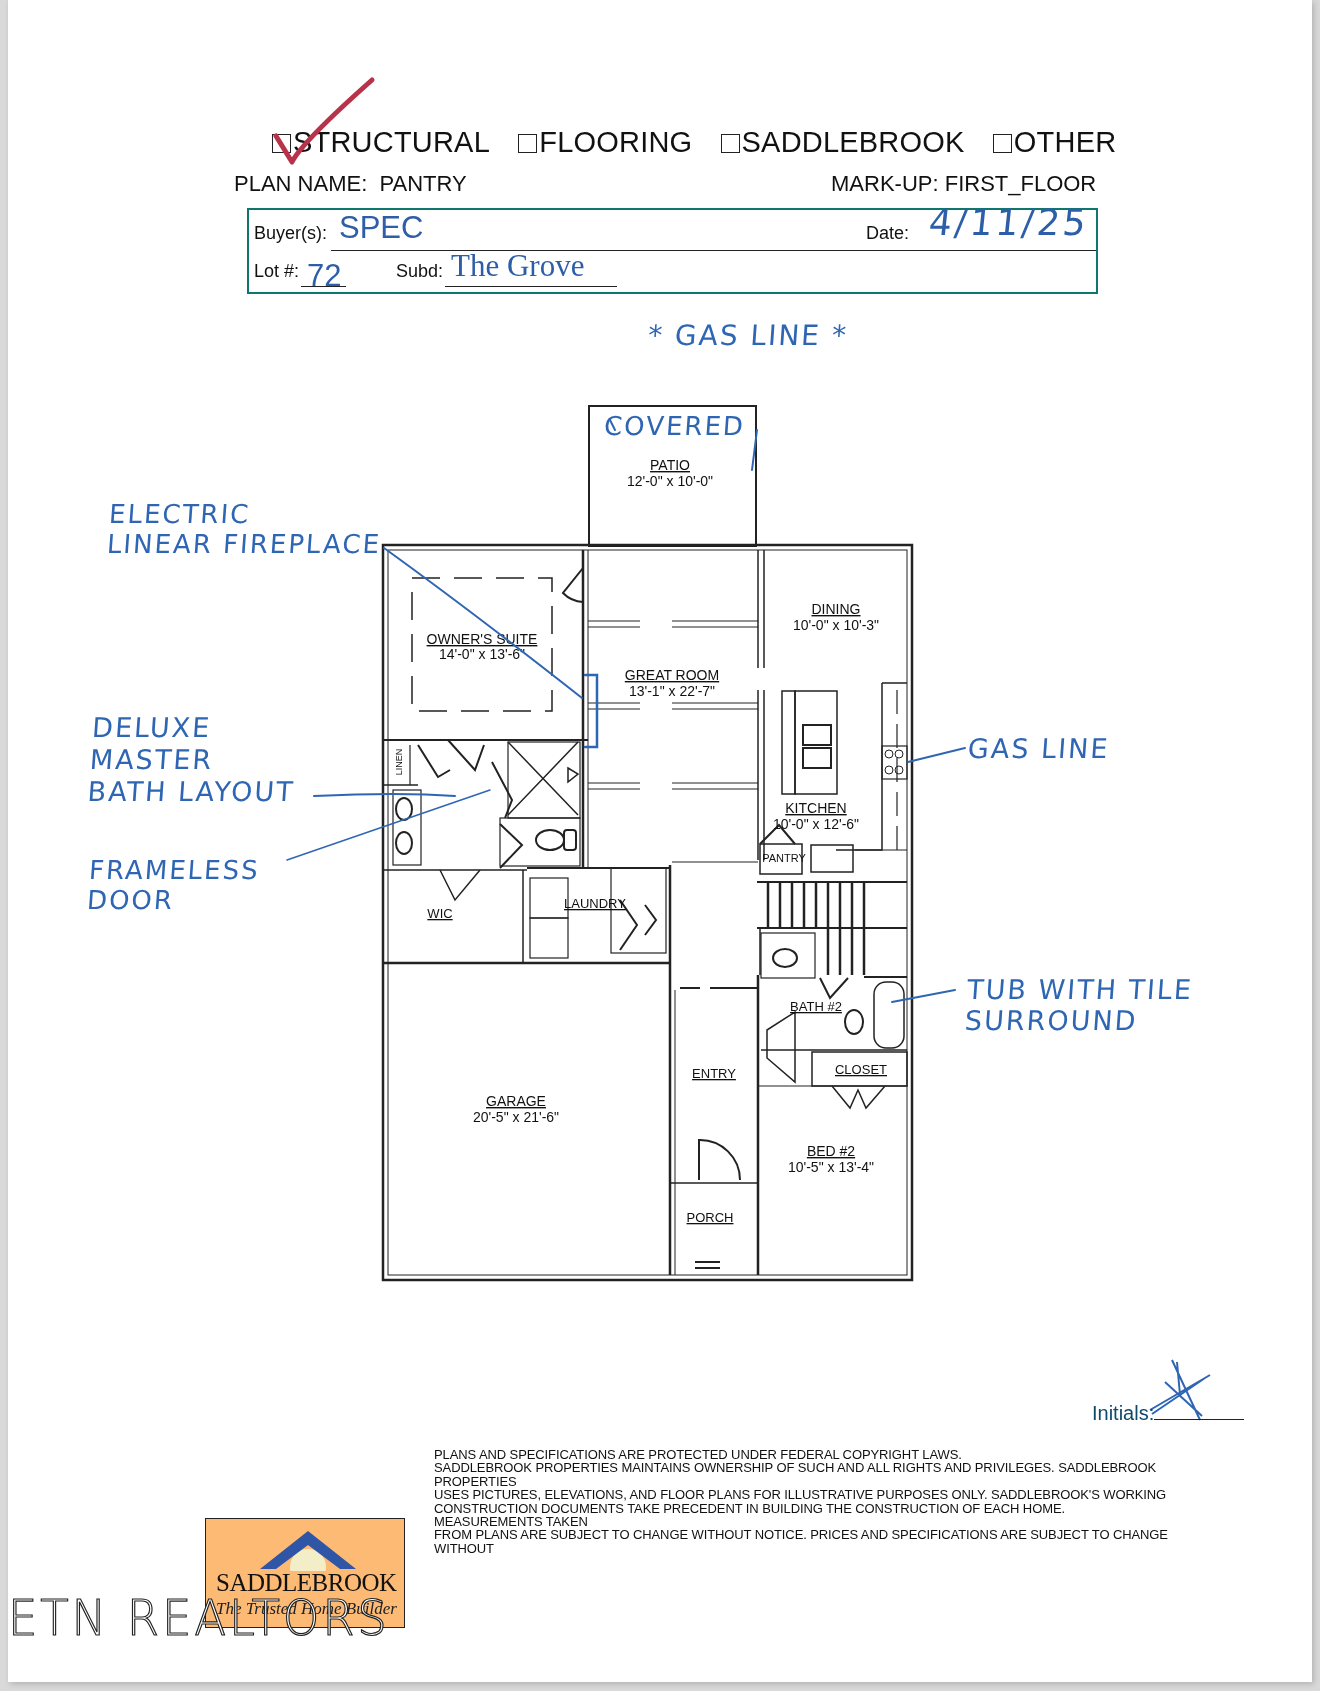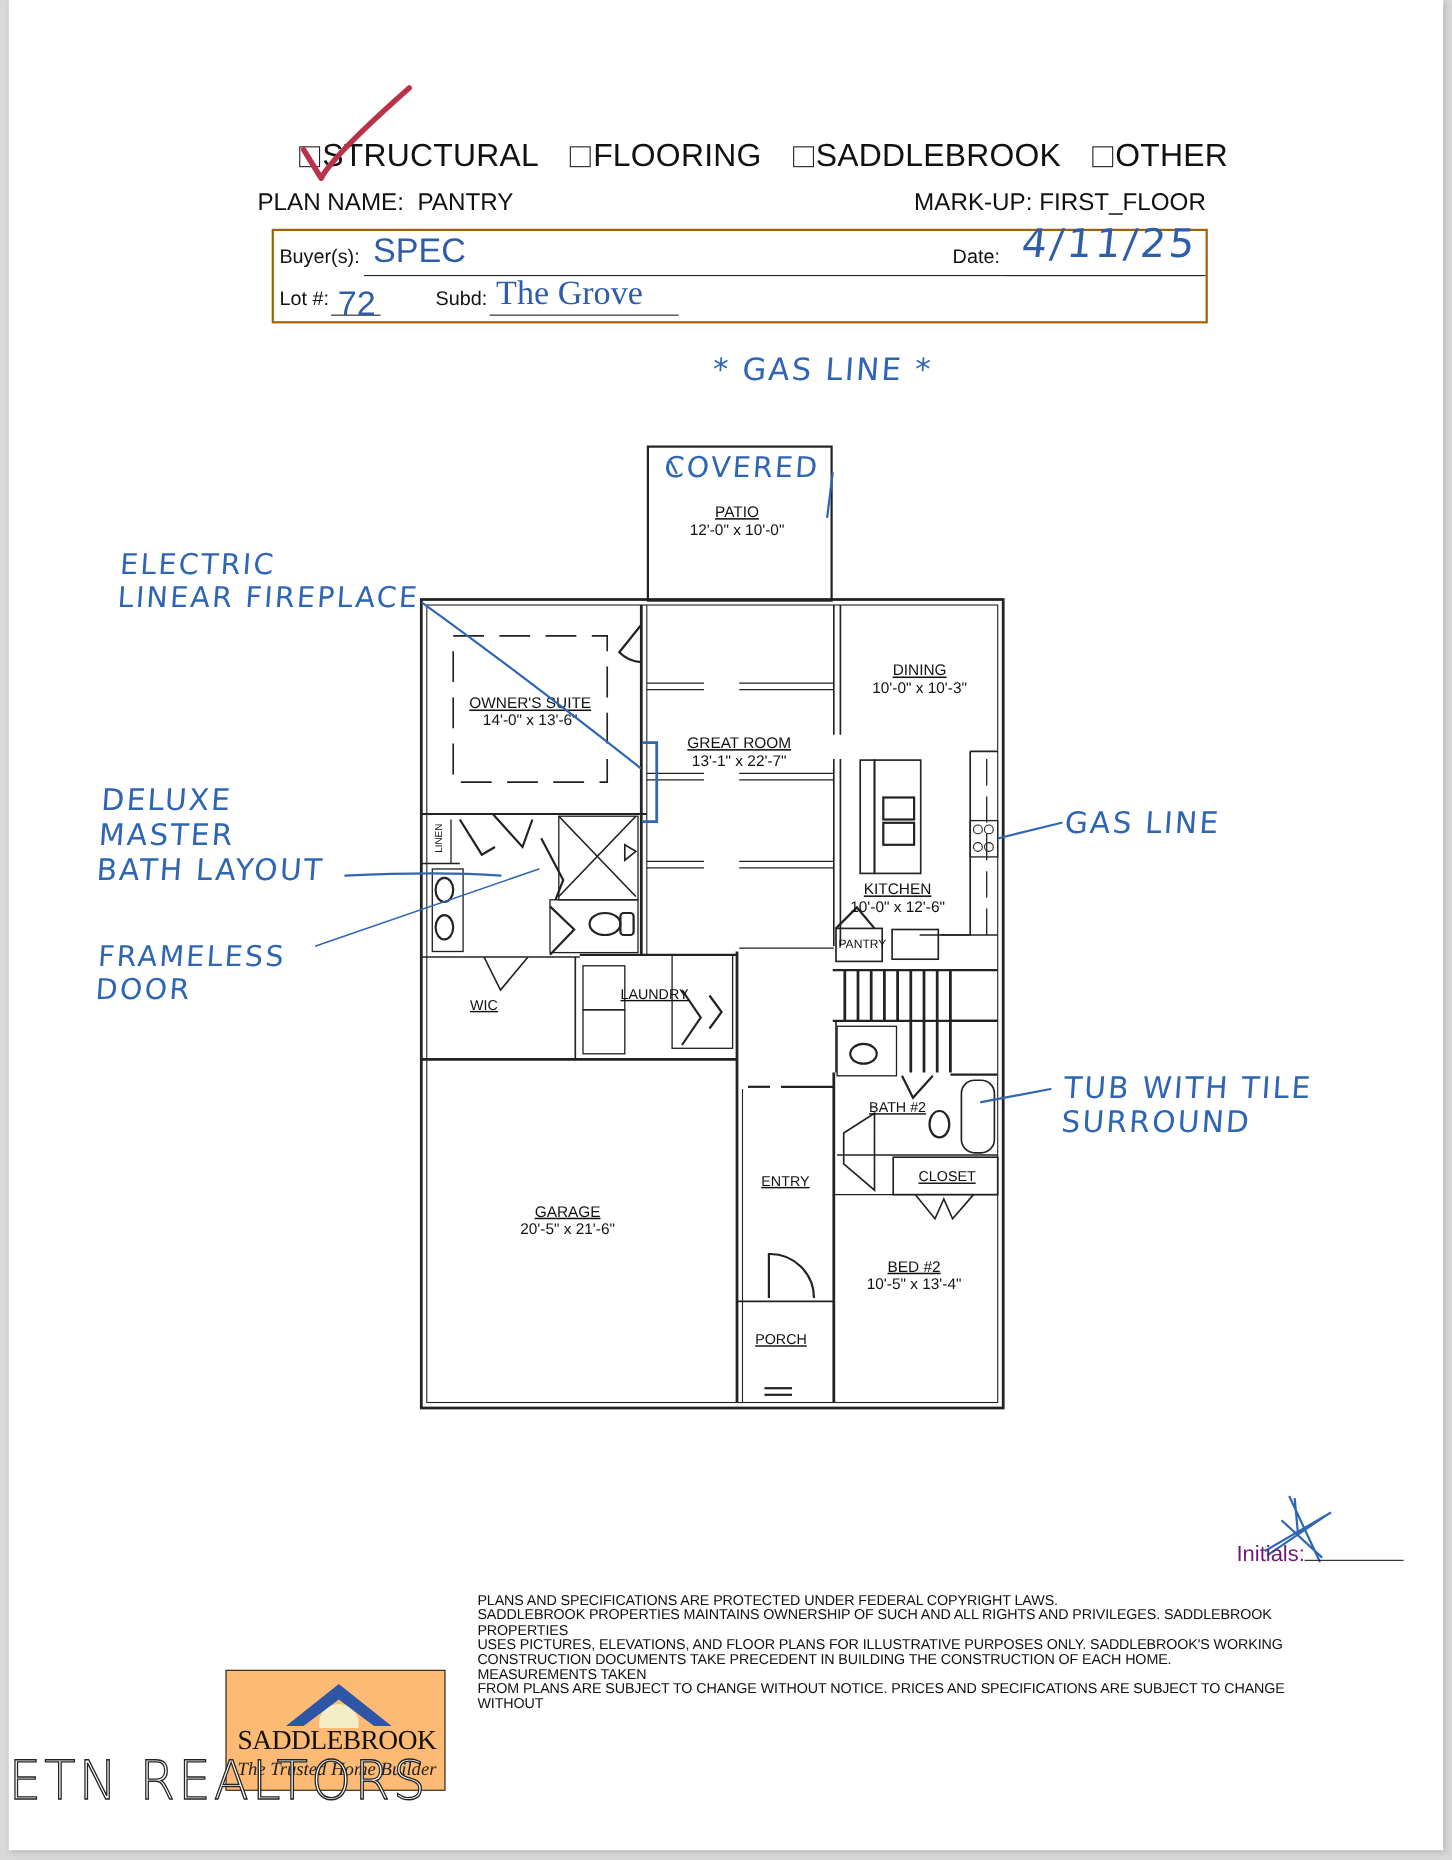--- a/index.html
+++ b/index.html
@@ -17,21 +17,21 @@
   .hdr-cats { left: 272px; top: 126px; font-size: 29px; color: #111; letter-spacing: 0.2px; white-space: nowrap; }
   .cat { margin-right: 20px; display: inline-block; }
   .cbox {
     display: inline-block; width: 19px; height: 19px; border: 1.5px solid #222;
     vertical-align: -1px; margin-right: 2px; box-sizing: border-box;
   }
   .plan-name { left: 234px; top: 171px; font-size: 22px; color: #111; }
   .markup { left: 831px; top: 171px; font-size: 22px; color: #111; }
   .infobox {
     left: 247px; top: 208px; width: 851px; height: 86px;
-    border: 2px solid #a16207; box-sizing: border-box;
+    border: 2px solid #0f766e; box-sizing: border-box;
   }
   .lbl { font-size: 18px; color: #111; }
   .hand { color: #2e5ea8; }
   .field-line { border-bottom: 1.5px solid #222; position: absolute; }
   .note {
     position: absolute; color: #2f66b3; font-family: "DejaVu Sans", sans-serif;
     font-size: 28px; letter-spacing: 2px; line-height: 1.15; transform: skewX(-4deg);
     white-space: pre; font-weight: normal;
   }
   .rlabel { font-family: "Liberation Sans", sans-serif; font-size: 14px; fill: #111; }
@@ -43,21 +43,21 @@
     left: 205px; top: 1518px; width: 200px; height: 110px;
     border: 1.5px solid #222; box-sizing: border-box; background: #fdba74;
   }
   .logo-name { position: absolute; left: 10px; top: 50px; font-family: "Liberation Serif", serif; font-size: 25px; color: #111; letter-spacing: -0.5px; }
   .logo-tag { position: absolute; left: 10px; top: 80px; font-family: "Liberation Serif", serif; font-style: italic; font-size: 17px; color: #222; white-space: nowrap; }
   .watermark {
     left: 8px; top: 1590px; font-size: 49px; color: #fff; font-weight: 100;
     -webkit-text-stroke: 1.2px #222; letter-spacing: 3px; white-space: nowrap;
     font-family: "DejaVu Sans", sans-serif; transform: scaleX(0.95); transform-origin: left;
   }
-  .initials { left: 1092px; top: 1402px; font-size: 20px; color: #701a75; margin-left: 32px; }
+  .initials { left: 1092px; top: 1402px; font-size: 20px; color: #0c4a6e; }
 </style>
 </head>
 <body>
 
 <div class="page"></div>
 
 <div class="abs hdr-cats">
   <span class="cat"><span class="cbox"></span><span>STRUCTURAL</span></span>
   <span class="cat"><span class="cbox"></span><span>FLOORING</span></span>
   <span class="cat"><span class="cbox"></span><span>SADDLEBROOK</span></span>

